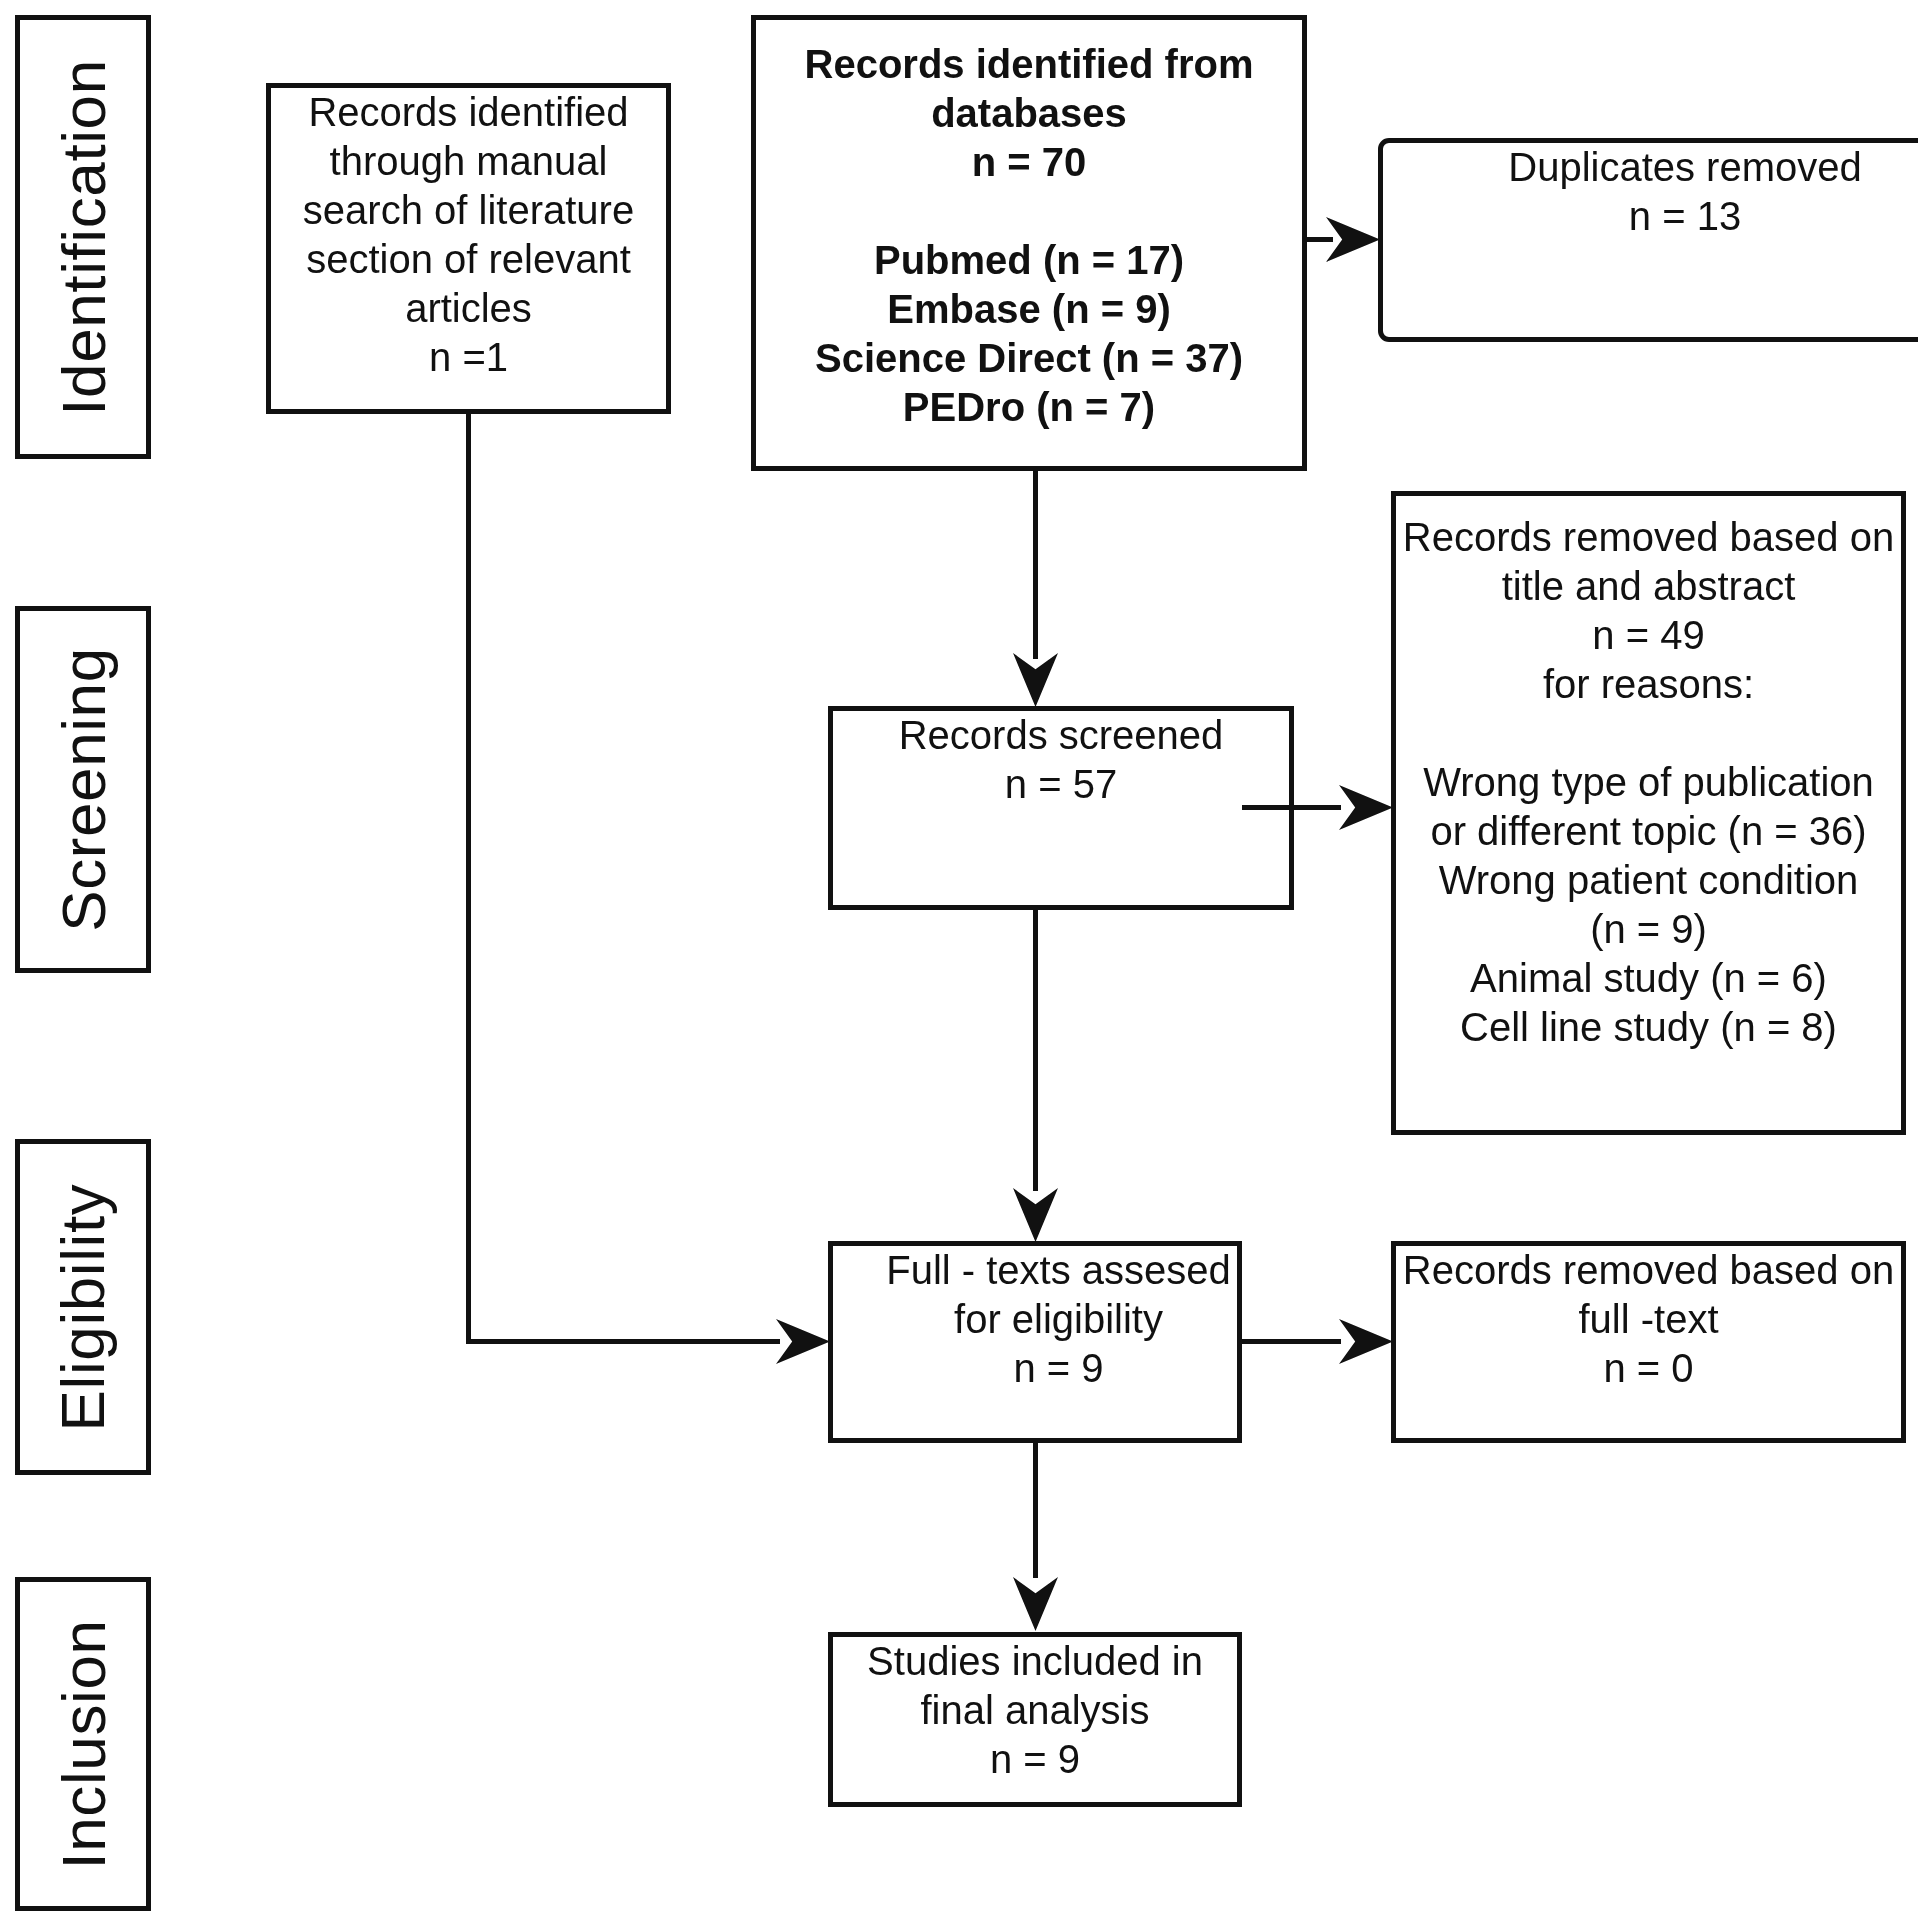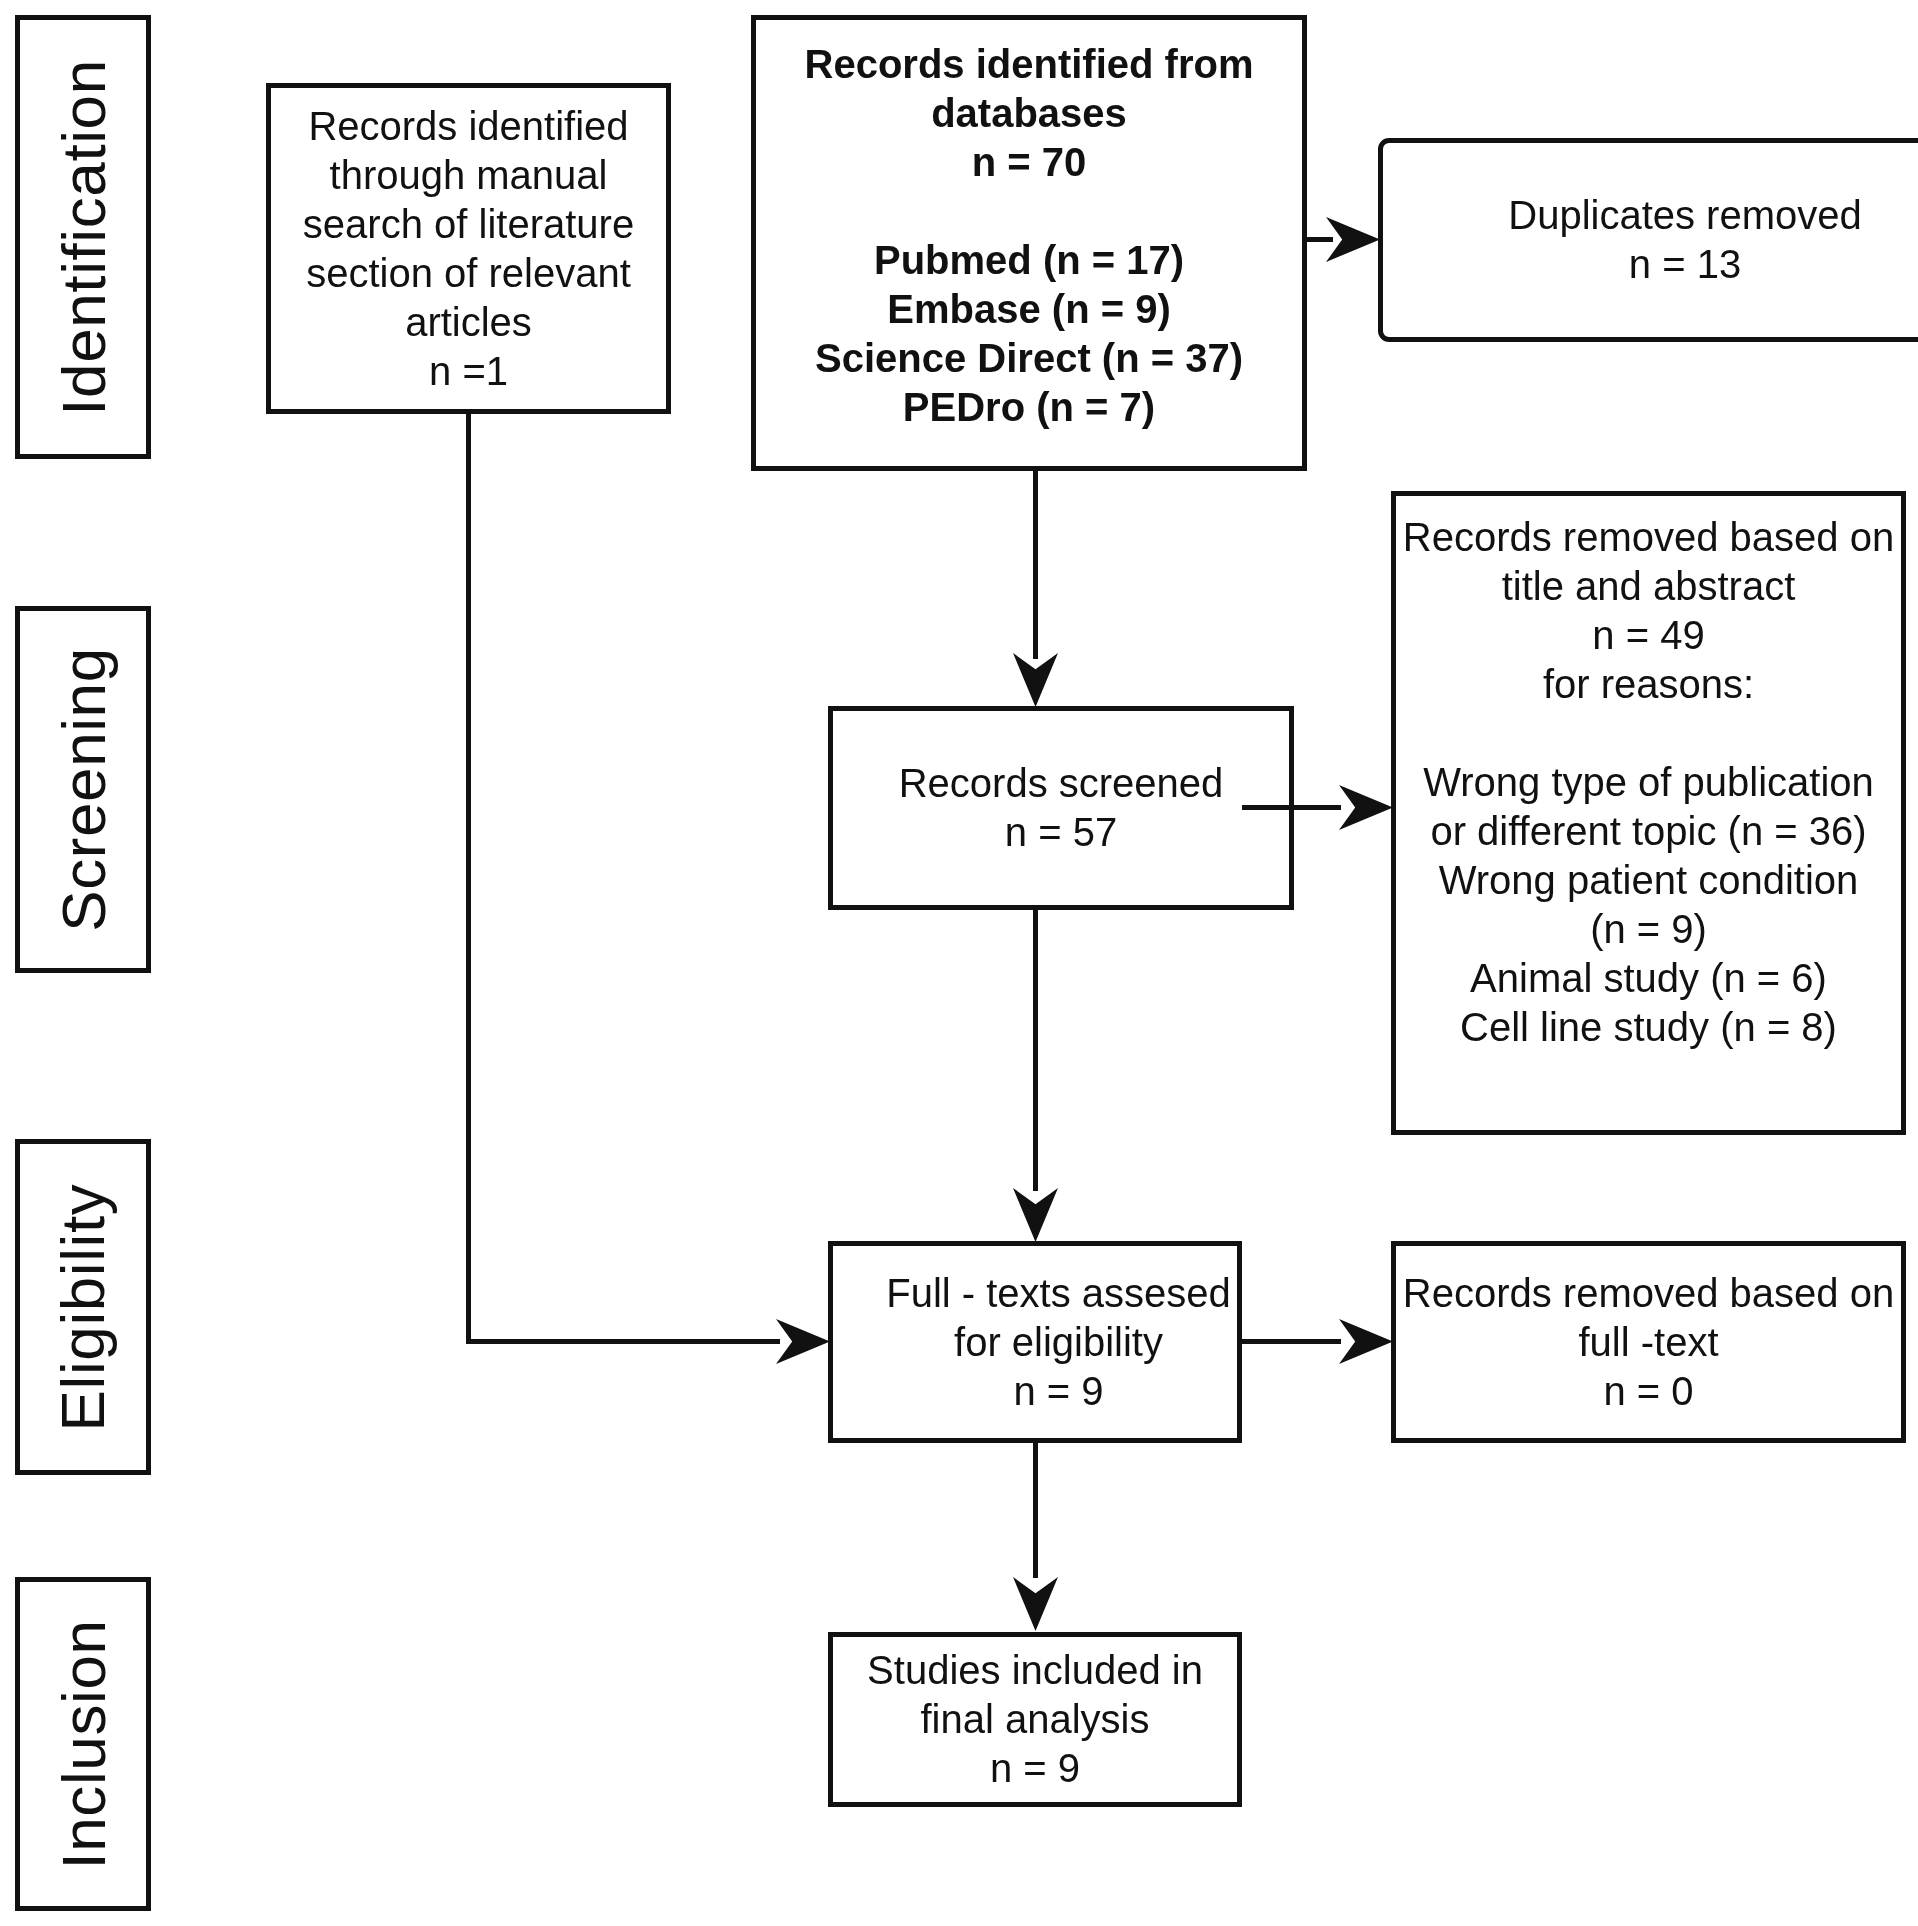--- a/index.html
+++ b/index.html
@@ -18,21 +18,21 @@
   }
   
   .box {
     position: absolute;
     box-sizing: border-box;
     border: 5.3px solid #111111;
     background: #ffffff;
     display: flex;
     flex-direction: column;
     align-items: center;
-    justify-content: center;
+    justify-content: flex-start;
     text-align: center;
     font-size: 40px;
     line-height: 49px;
   }
   .box.top-align { justify-content: flex-start; }
   .tl { white-space: nowrap; }
   .gap { height: 49px; }
 
   
   .stage {

